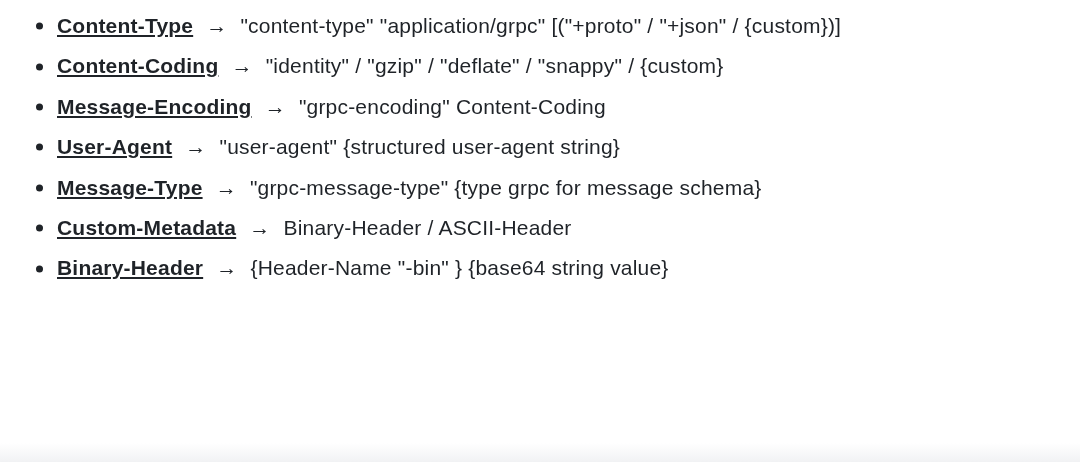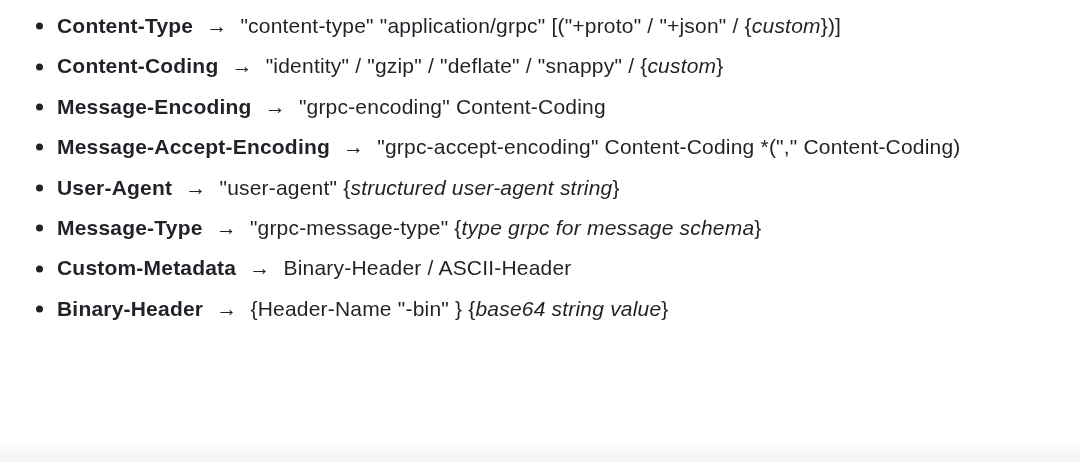--- a/index.html
+++ b/index.html
@@ -33,27 +33,27 @@
     left: 36px;
     top: 50%;
     transform: translateY(-50%);
     width: 7px;
     height: 7px;
     border-radius: 50%;
     background: #1f2328;
   }
   .term {
     font-weight: 700;
+    text-decoration: underline;
   }
   .arrow {
     margin: 0 7px;
     font-weight: 400;
   }
   .seg.italic {
-    font-style: italic;
   }
   .bottom-fade {
     position: absolute;
     left: 0;
     right: 0;
     bottom: 0;
     height: 19px;
     background: linear-gradient(#ffffff, #f1f2f4);
     pointer-events: none;
   }
@@ -76,26 +76,20 @@
     <span class="definition"><span class="seg">"identity" / "gzip" / "deflate" / "snappy" / {</span><span class="seg italic">custom</span><span class="seg">}</span></span>
   </li>
       <li class="def-item">
     <span class="bullet"></span>
     <span class="term">Message-Encoding</span>
     <span class="arrow">→</span>
     <span class="definition"><span class="seg">"grpc-encoding" Content-Coding</span></span>
   </li>
       <li class="def-item">
     <span class="bullet"></span>
-    <span class="term">Message-Accept-Encoding</span>
-    <span class="arrow">→</span>
-    <span class="definition"><span class="seg">"grpc-accept-encoding" Content-Coding *("," Content-Coding)</span></span>
-  </li>
-      <li class="def-item">
-    <span class="bullet"></span>
     <span class="term">User-Agent</span>
     <span class="arrow">→</span>
     <span class="definition"><span class="seg">"user-agent" {</span><span class="seg italic">structured user-agent string</span><span class="seg">}</span></span>
   </li>
       <li class="def-item">
     <span class="bullet"></span>
     <span class="term">Message-Type</span>
     <span class="arrow">→</span>
     <span class="definition"><span class="seg">"grpc-message-type" {</span><span class="seg italic">type grpc for message schema</span><span class="seg">}</span></span>
   </li>

